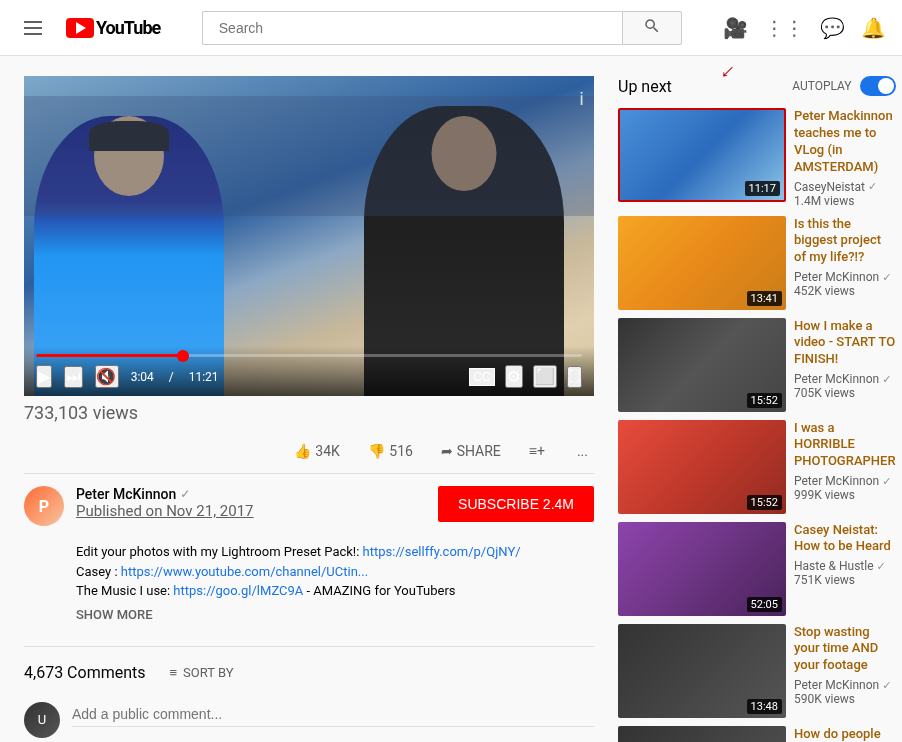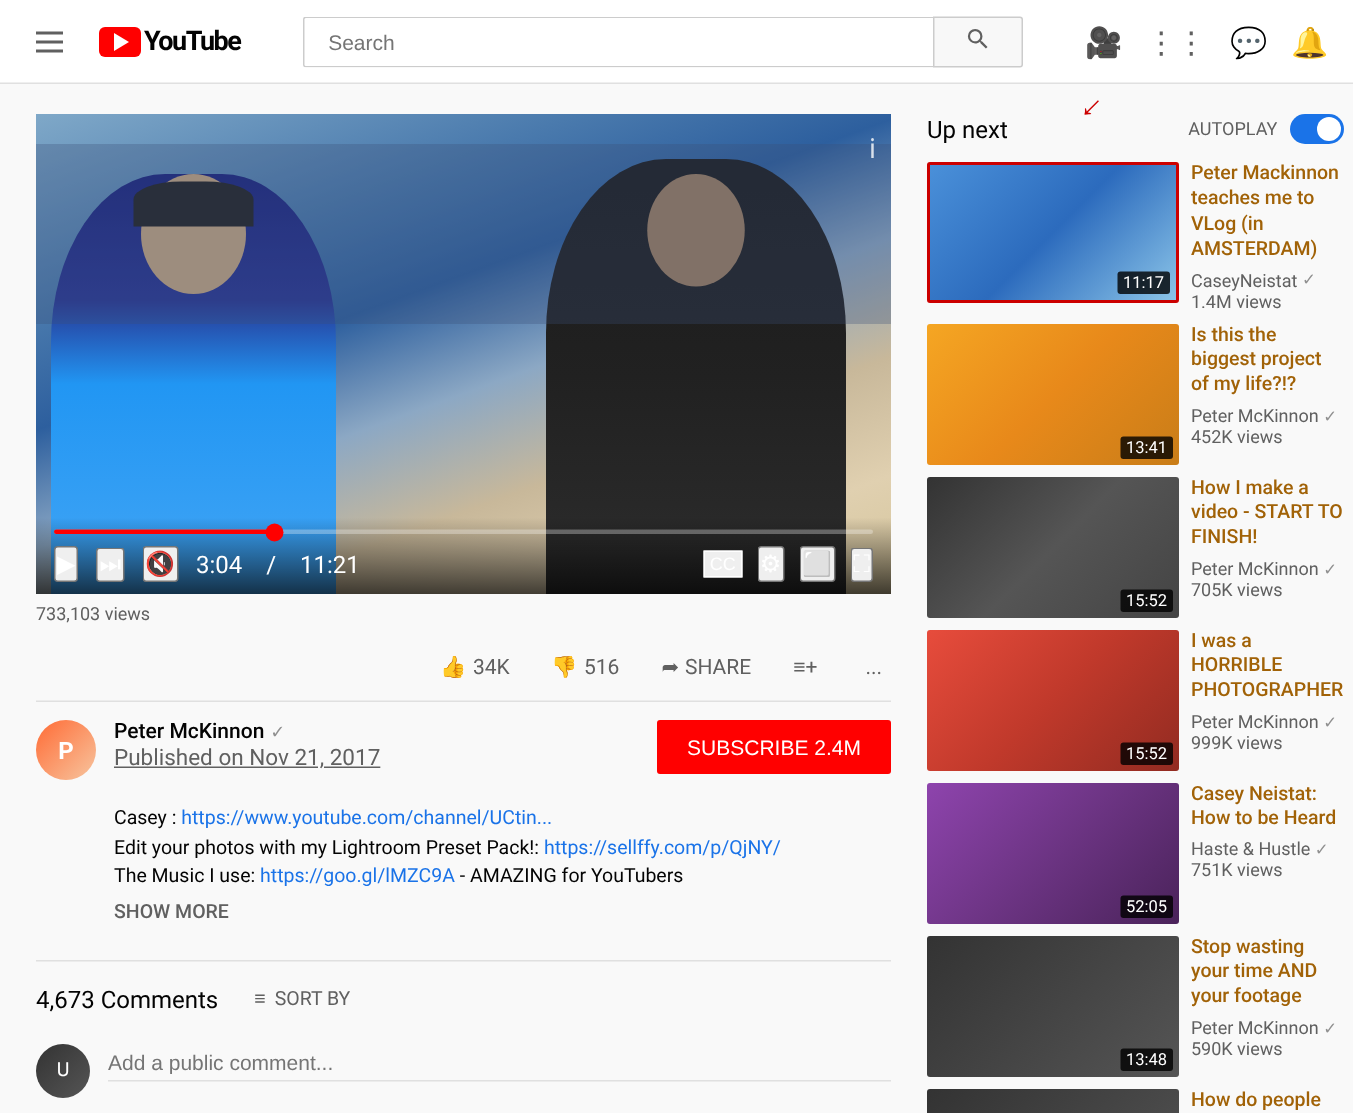--- a/index.html
+++ b/index.html
@@ -47,27 +47,27 @@
     .video-controls {
       position: absolute; bottom: 0; left: 0; right: 0;
       background: linear-gradient(transparent, rgba(0,0,0,0.7));
       padding: 8px 12px 8px;
     }
     .progress-bar { height: 3px; background: rgba(255,255,255,0.3); border-radius: 2px; margin-bottom: 8px; cursor: pointer; }
     .progress-fill { height: 100%; width: 27%; background: #ff0000; border-radius: 2px; position: relative; }
     .progress-dot { width: 12px; height: 12px; background: #ff0000; border-radius: 50%; position: absolute; right: -6px; top: -4px; }
     .controls-row { display: flex; align-items: center; gap: 12px; color: #fff; }
     .ctrl-btn { color: #fff; font-size: 16px; cursor: pointer; display: flex; align-items: center; }
-    .time-display { color: #fff; font-size: 16px; }
+    .time-display { color: #fff; font-size: 12px; }
     .ctrl-spacer { flex: 1; }
     .ctrl-right { display: flex; align-items: center; gap: 10px; }
 
     
     .video-title { font-size: 18px; font-weight: 400; color: #030303; margin-top: 12px; line-height: 1.4; }
-    .video-views { font-size: 12px; color: #606060; margin: 6px 0; }
+    .video-views { font-size: 18px; color: #606060; margin: 6px 0; }
     .video-actions { display: flex; align-items: center; justify-content: flex-end; gap: 16px; padding: 8px 0; border-bottom: 1px solid #e0e0e0; margin-bottom: 12px; }
     .action-btn { display: flex; align-items: center; gap: 4px; color: #606060; cursor: pointer; font-size: 14px; padding: 6px; border-radius: 2px; }
 
     
     .channel-row { display: flex; align-items: flex-start; gap: 12px; margin-bottom: 16px; }
     .avatar { width: 40px; height: 40px; border-radius: 50%; background: linear-gradient(135deg, #ff6b35, #f7c59f); display: flex; align-items: center; justify-content: center; color: #fff; font-weight: 700; font-size: 16px; flex-shrink: 0; }
     .channel-info { flex: 1; }
     .channel-name { font-size: 14px; font-weight: 500; color: #030303; display: flex; align-items: center; gap: 4px; cursor: pointer; }
     .verified-badge { color: #909090; font-size: 12px; }
     .published-date { font-size: 15px; color: #606060; margin-top: 0; text-decoration: underline; }
@@ -227,24 +227,24 @@
           <span>Peter McKinnon</span>
           <span class="verified-badge">✓</span>
         </div>
         <div class="published-date">Published on Nov 21, 2017</div>
       </div>
       <button class="subscribe-btn">SUBSCRIBE  2.4M</button>
     </div>
 
     <div class="description">
       <div class="desc-text">
+        Edit your photos with my Lightroom Preset Pack!: <a class="desc-link" href="#">https://sellffy.com/p/QjNY/</a>
+      </div>
+      <div class="desc-text">
         Casey : <a class="desc-link" href="#">https://www.youtube.com/channel/UCtin...</a>
-      </div>
-      <div class="desc-text">
-        Edit your photos with my Lightroom Preset Pack!: <a class="desc-link" href="#">https://sellffy.com/p/QjNY/</a>
       </div>
       <div class="desc-text">
         The Music I use: <a class="desc-link" href="#">https://goo.gl/lMZC9A</a> - AMAZING for YouTubers
       </div>
       <span class="show-more">SHOW MORE</span>
     </div>
 
     <div class="comments-section">
       <div class="comments-header">
         <span class="comments-count">4,673 Comments</span>

